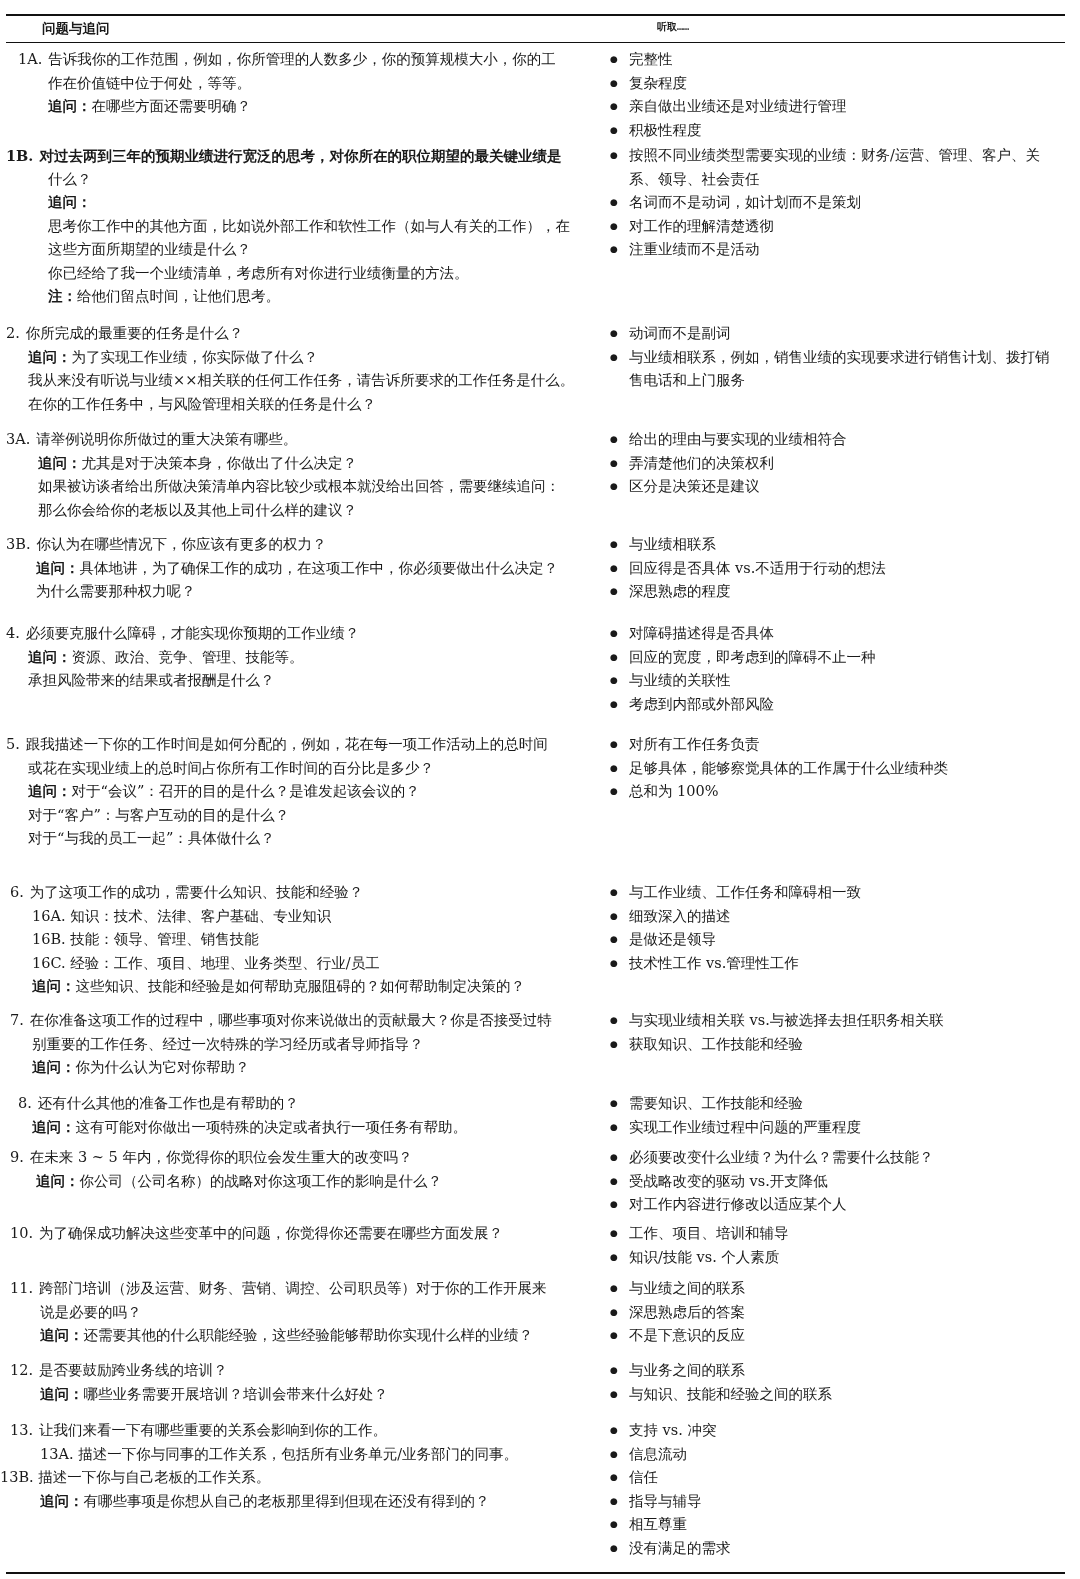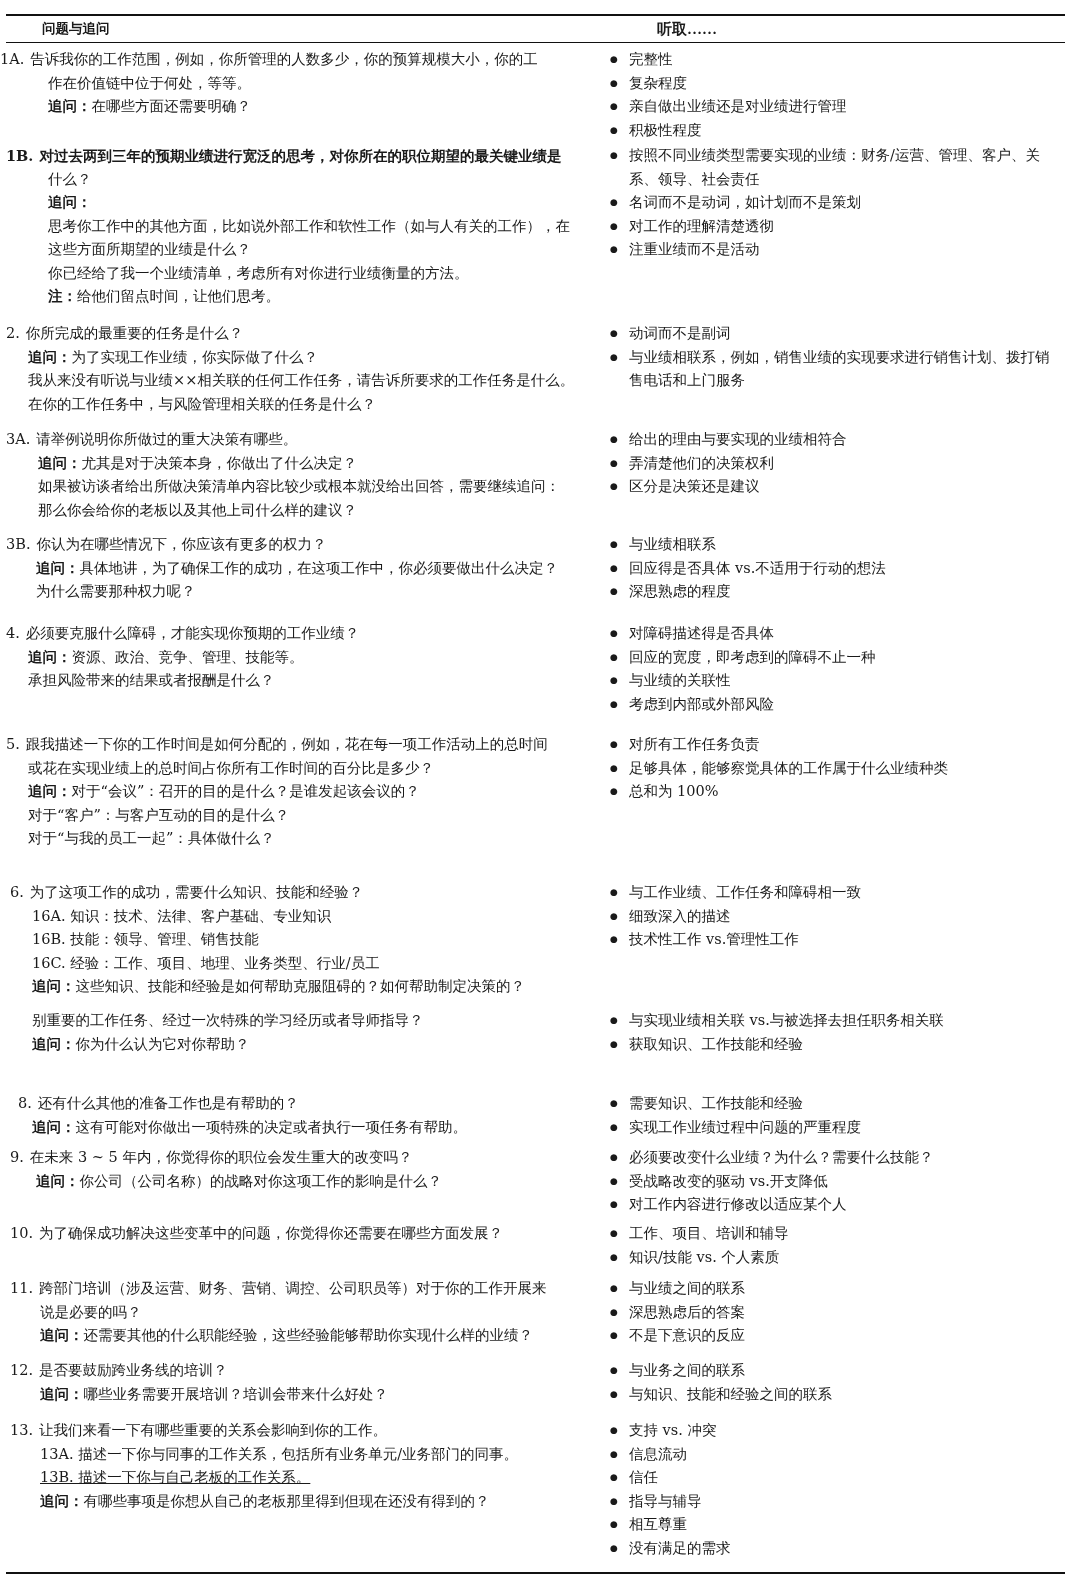--- a/index.html
+++ b/index.html
@@ -6,21 +6,21 @@
   body {
     width: 1080px; height: 1579px; position: relative; overflow: hidden;
     font-family: "DejaVu Serif", "Liberation Serif", serif;
     color: #1a1a1a; font-size: 14.5px;
   }
   .rule { position: absolute; left: 6px; width: 1059px; background: #111; }
   .rule.top { top: 14px; height: 2px; }
   .rule.head { top: 42px; height: 1px; }
   .rule.bottom { top: 1572px; height: 2px; }
   .head-q { position: absolute; left: 42px; top: 20px; font-family: "DejaVu Sans", sans-serif; font-weight: bold; font-size: 13.5px; }
-  .head-l { position: absolute; left: 657px; top: 20px; font-family: Liberation Serif, serif; font-weight: bold; font-size: 15px; }
+  .head-l { position: absolute; left: 657px; top: 20px; font-family: Liberation Mono, monospace; font-weight: bold; font-size: 10px; }
   .row { position: absolute; left: 0; width: 1080px; }
   .q { position: absolute; left: 0; width: 615px; line-height: 23.5px; }
   .q .line { display: block; white-space: nowrap; }
   .q .num { display: inline-block; }
   .q .bold { font-family: Liberation Sans, sans-serif; font-weight: bold; text-align: right; }
   .l { position: absolute; left: 608px; width: 455px; line-height: 23.5px; }
   .l .item { position: relative; padding-left: 21px; display: block; }
   .l .item::before { content: "●"; position: absolute; left: 2px; top: 0; font-size: 9px; }
   .l .item span { display: block; }
 </style>
@@ -28,21 +28,21 @@
 <body>
 
 <div class="rule top"></div>
 <div class="head-q">问题与追问</div>
 <div class="head-l">听取……</div>
 <div class="rule head"></div>
 
 <div id="rows">
     <div class="row" style="top: 48px;">
       <div class="q">
-        <span class="line" style=""><span class="num" style="margin-right: 6px;">1A.</span><span>告诉我你的工作范围，例如，你所管理的人数多少，你的预算规模大小，你的工</span></span>
+        <span class="line" style="padding-left: 18px;"><span class="num" style="margin-right: 6px;">1A.</span><span>告诉我你的工作范围，例如，你所管理的人数多少，你的预算规模大小，你的工</span></span>
         <span class="line" style="padding-left: 48px;"><span>作在价值链中位于何处，等等。</span></span>
         <span class="line" style="padding-left: 48px;"><span class="bold">追问：</span><span>在哪些方面还需要明确？</span></span>
       </div>
       <div class="l">
         <div class="item">
           <span>完整性</span>
         </div>
         <div class="item">
           <span>复杂程度</span>
         </div>
@@ -182,26 +182,30 @@
         <span class="line" style="padding-left: 32px;"><span class="bold">追问：</span><span>这些知识、技能和经验是如何帮助克服阻碍的？如何帮助制定决策的？</span></span>
       </div>
       <div class="l">
         <div class="item">
           <span>与工作业绩、工作任务和障碍相一致</span>
         </div>
         <div class="item">
           <span>细致深入的描述</span>
         </div>
         <div class="item">
+          <span>是做还是领导</span>
+        </div>
+        <div class="item">
           <span>技术性工作 vs.管理性工作</span>
         </div>
       </div>
     </div>
     <div class="row" style="top: 1009px;">
       <div class="q">
+        <span class="line" style="padding-left: 10px;"><span class="num" style="margin-right: 6px;">7.</span><span>在你准备这项工作的过程中，哪些事项对你来说做出的贡献最大？你是否接受过特</span></span>
         <span class="line" style="padding-left: 32px;"><span>别重要的工作任务、经过一次特殊的学习经历或者导师指导？</span></span>
         <span class="line" style="padding-left: 32px;"><span class="bold">追问：</span><span>你为什么认为它对你帮助？</span></span>
       </div>
       <div class="l">
         <div class="item">
           <span>与实现业绩相关联 vs.与被选择去担任职务相关联</span>
         </div>
         <div class="item">
           <span>获取知识、工作技能和经验</span>
         </div>
@@ -280,21 +284,21 @@
         </div>
         <div class="item">
           <span>与知识、技能和经验之间的联系</span>
         </div>
       </div>
     </div>
     <div class="row" style="top: 1419px;">
       <div class="q">
         <span class="line" style="padding-left: 10px;"><span class="num" style="margin-right: 6px;">13.</span><span>让我们来看一下有哪些重要的关系会影响到你的工作。</span></span>
         <span class="line" style="padding-left: 40px;"><span>13A. 描述一下你与同事的工作关系，包括所有业务单元/业务部门的同事。</span></span>
-        <span class="line" style="padding-left: 40px; text-decoration: underline;"><span>13B. 描述一下你与自己老板的工作关系。</span></span>
+        <span class="line" style=""><span>13B. 描述一下你与自己老板的工作关系。</span></span>
         <span class="line" style="padding-left: 40px;"><span class="bold">追问：</span><span>有哪些事项是你想从自己的老板那里得到但现在还没有得到的？</span></span>
       </div>
       <div class="l">
         <div class="item">
           <span>支持 vs. 冲突</span>
         </div>
         <div class="item">
           <span>信息流动</span>
         </div>
         <div class="item">

